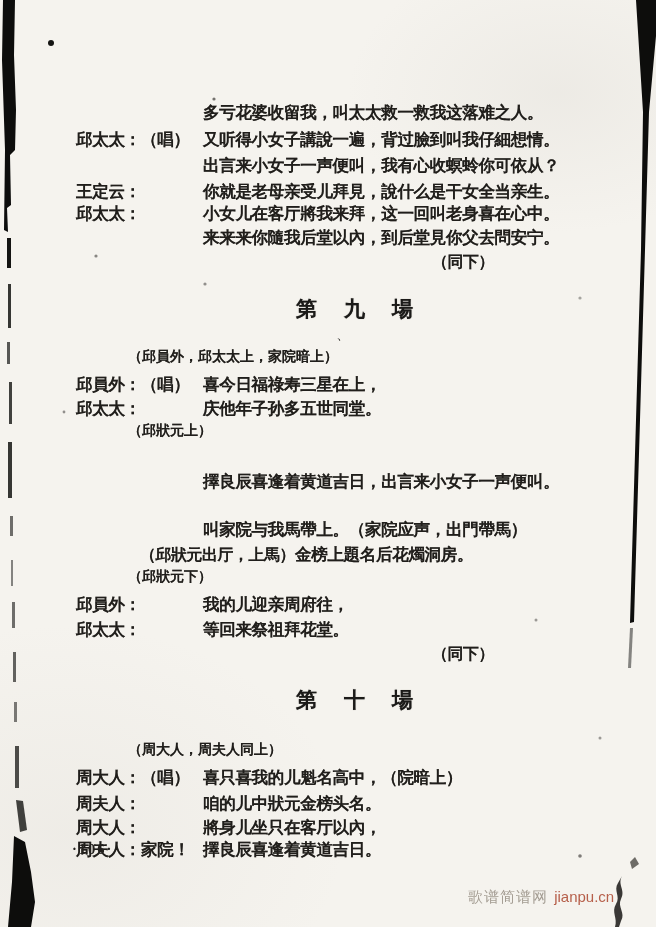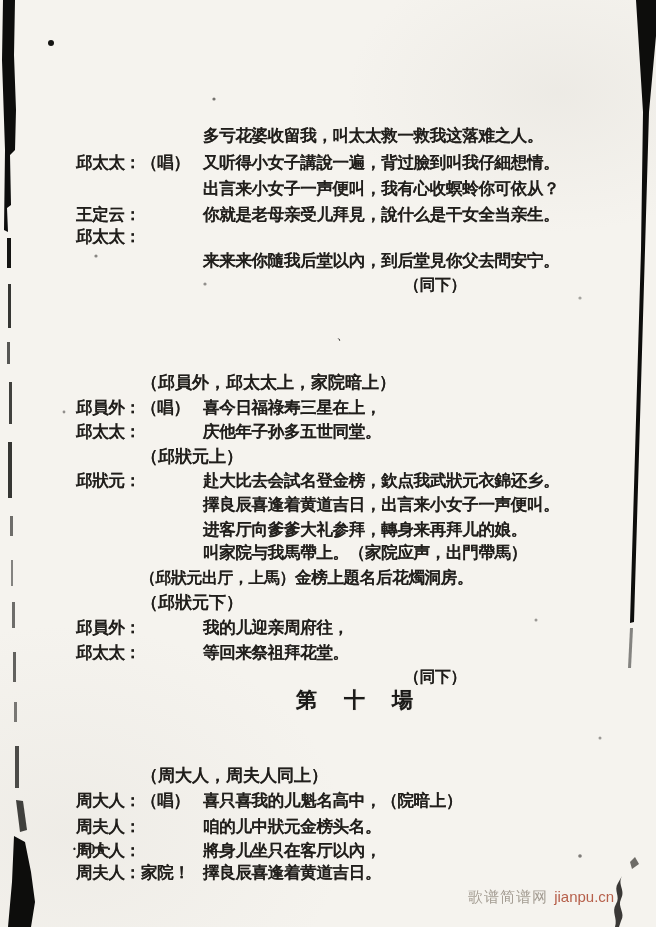--- a/index.html
+++ b/index.html
@@ -16,29 +16,28 @@
     background:
       radial-gradient(ellipse 300px 200px at 85% 10%, rgba(200,196,188,.18), transparent 70%),
       radial-gradient(ellipse 400px 300px at 10% 90%, rgba(200,196,188,.15), transparent 70%);
   }
   .row {
     position:absolute; left:0; width:100%; height:24px;
     white-space:nowrap;
     font-size:16.5px; font-weight:700; letter-spacing:-0.3px;
     color:#201e1b;
     text-shadow:0 0 0.6px rgba(40,38,34,.6);
-    margin-top:23px;
   }
   .speaker { position:absolute; left:76px; }
   .aside   { position:absolute; left:141px; }
   .text    { position:absolute; left:203px; }
-  .stage   { position:absolute; left:141px; font-size:17px; letter-spacing:0; }
+  .stage   { position:absolute; left:128px; font-size:14px; letter-spacing:0; }
   .stage-inline-wrap { position:absolute; left:140px; }
   .stage-inline-wrap .dir { font-size:15.8px; }
-  .exeunt  { position:absolute; left:404px; font-size:15.8px; }
+  .exeunt  { position:absolute; left:432px; font-size:15.8px; }
   .scene-title {
     position:absolute; left:56px; width:600px; text-align:center;
     font-size:21px; font-weight:700; letter-spacing:3px;
     color:#1b1a18; text-shadow:0 0 0.7px rgba(30,28,25,.65);
   }
   .stray-mark { position:absolute; left:336px; top:326px; font-size:14px; color:#2a2826; }
   .page-number {
     position:absolute; left:72px; top:841px;
     font-size:14.5px; font-weight:700; letter-spacing:2px; color:#23211e;
   }
@@ -66,54 +65,49 @@
   </div>
   <div class="row" style="top:155px">
     <span class="text">出言来小女子一声便叫，我有心收螟蛉你可依从？</span>
   </div>
   <div class="row" style="top:181px">
     <span class="speaker">王定云：</span>
     <span class="text">你就是老母亲受儿拜見，說什么是干女全当亲生。</span>
   </div>
   <div class="row" style="top:203px">
     <span class="speaker">邱太太：</span>
+    <span class="text">小女儿在客厅將我来拜，这一回叫老身喜在心中。</span>
   </div>
   <div class="row" style="top:227px">
     <span class="text">来来来你隨我后堂以內，到后堂見你父去問安宁。</span>
   </div>
   <div class="row" style="top:252px">
     <span class="exeunt">（同下）</span>
   </div>
 
+  <div class="scene-title" style="top:295px">第　九　場</div>
   <div class="stray-mark">、</div>
 
   <div class="row" style="top:348px">
     <span class="stage">（邱員外，邱太太上，家院暗上）</span>
   </div>
   <div class="row" style="top:374px">
     <span class="speaker">邱員外：</span>
     <span class="aside">（唱）</span>
     <span class="text">喜今日福祿寿三星在上，</span>
   </div>
   <div class="row" style="top:398px">
     <span class="speaker">邱太太：</span>
     <span class="text">庆他年子孙多五世同堂。</span>
   </div>
   <div class="row" style="top:422px">
     <span class="stage">（邱狀元上）</span>
   </div>
-  <div class="row" style="top:447px">
-    <span class="speaker">邱狀元：</span>
-    <span class="text">赴大比去会試名登金榜，欽点我武狀元衣錦还乡。</span>
-  </div>
   <div class="row" style="top:471px">
     <span class="text">擇良辰喜逢着黄道吉日，出言来小女子一声便叫。</span>
-  </div>
-  <div class="row" style="top:496px">
-    <span class="text">进客厅向爹爹大礼参拜，轉身来再拜儿的娘。</span>
   </div>
   <div class="row" style="top:519px">
     <span class="text">叫家院与我馬帶上。（家院应声，出門帶馬）</span>
   </div>
   <div class="row" style="top:544px">
     <span class="stage-inline-wrap"><span class="dir">（邱狀元出厅，上馬）</span><span>金榜上題名后花燭洞房。</span></span>
   </div>
   <div class="row" style="top:568px">
     <span class="stage">（邱狀元下）</span>
   </div>

